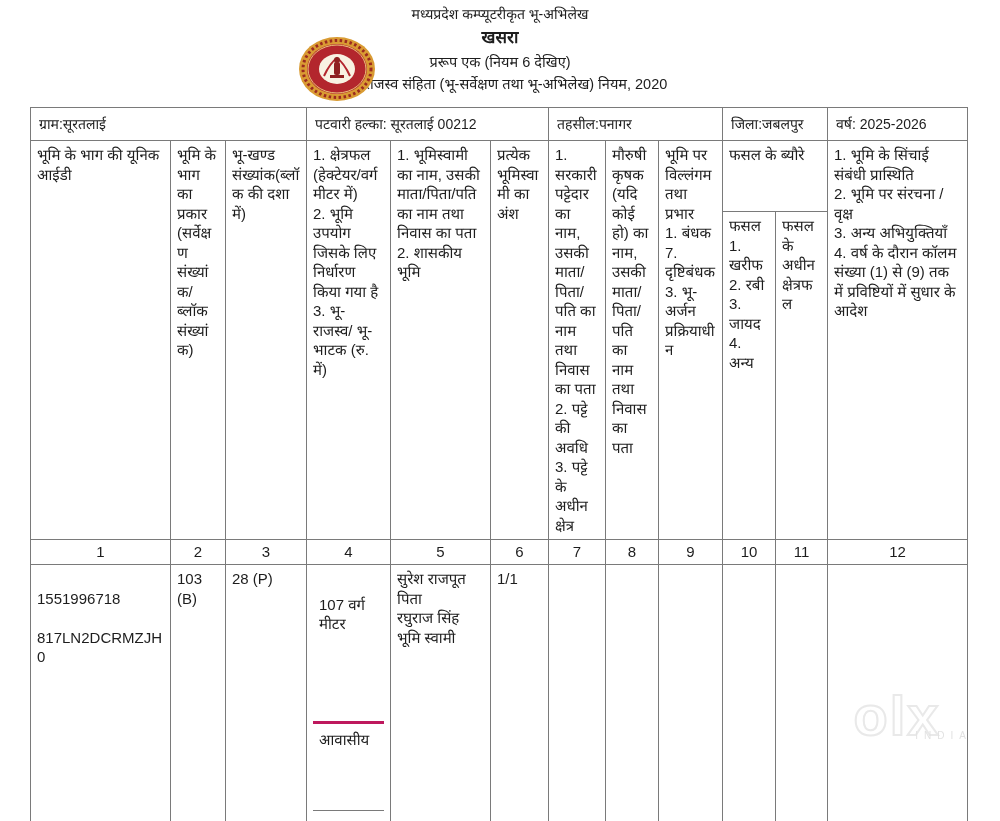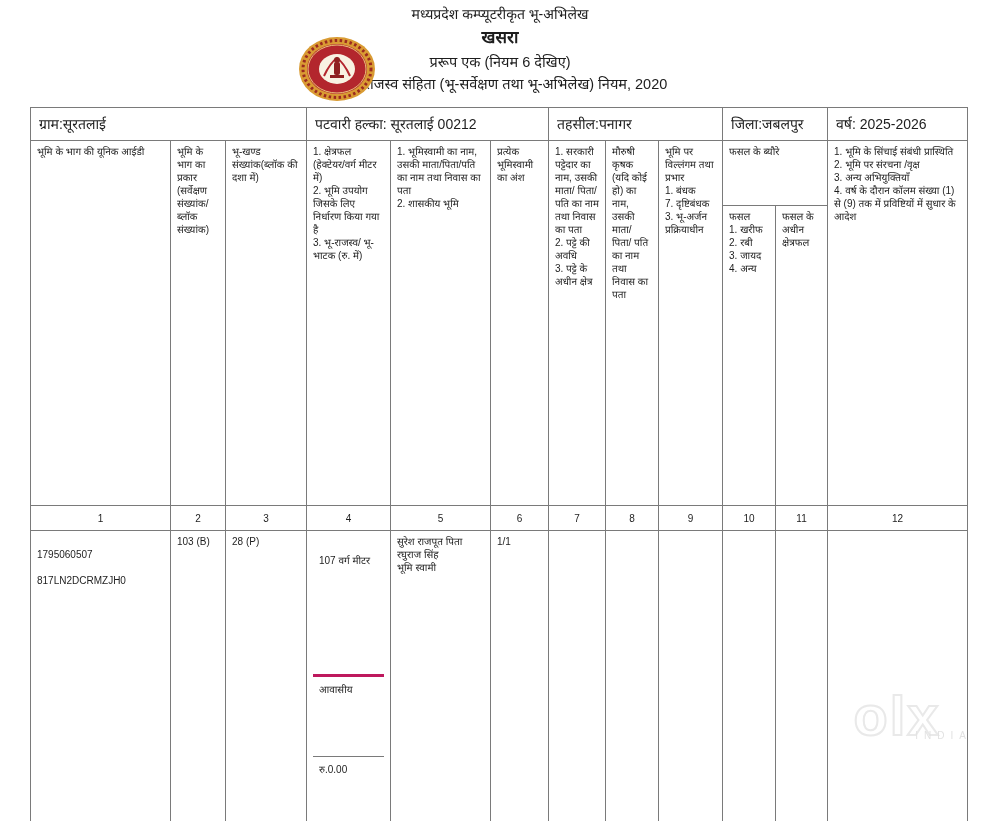--- a/index.html
+++ b/index.html
@@ -13,21 +13,21 @@
   .doc-title { font-size:17px; font-weight:bold; margin-top:2px; }
   .hl3 { font-size:14.5px; margin-top:3px; }
   .hl4 { font-size:14.5px; margin-top:2px; }
   .emblem { position:absolute; left:297px; top:35px; width:80px; height:68px; }
 
   table.khasra {
     position:absolute; left:30px; top:107px; width:937px;
     border-collapse:collapse; table-layout:fixed; background:#fff;
   }
   table.khasra td {
-    border:1px solid #7a7a7a; font-size:10px; line-height:1.3;
+    border:1px solid #7a7a7a; font-size:15px; line-height:1.3;
     vertical-align:top; padding:4px 6px; white-space:pre-line; overflow:hidden;
     word-wrap:break-word;
   }
   tr.info-row td { vertical-align:middle; height:33px; padding:4px 8px; font-size:14px; }
   tr.hdr-row1 td { height:65px; }
   tr.hdr-row2 td { height:300px;margin-top:24px; }
   tr.num-row td { height:25px; text-align:center; vertical-align:middle; padding:2px; }
   tr.data-row td { height:255px; }
   td.cell-pad-sm  { padding-top:26px; }
   td.cell-pad-md  { padding-top:62px; }
@@ -136,21 +136,21 @@
     <td>6</td>
     <td>7</td>
     <td>8</td>
     <td>9</td>
     <td>10</td>
     <td>11</td>
     <td>12</td>
   </tr>
   <tr class="data-row">
     <td>
-      <div>1795060507</div>
+      <div>1551996718</div>
       <div class="uid-line2">817LN2DCRMZJH0</div>
     </td>
     <td class="cell-pad-sm">103 (B)</td>
     <td class="cell-pad-md">28 (P)</td>
     <td class="no-pad">
       <div class="sub-cell sub-1">107 वर्ग मीटर</div>
       <div class="sub-cell sub-2">आवासीय</div>
       <div class="sub-cell sub-3">रु.0.00</div>
     </td>
     <td class="cell-pad-own">सुरेश राजपूत  पिता

